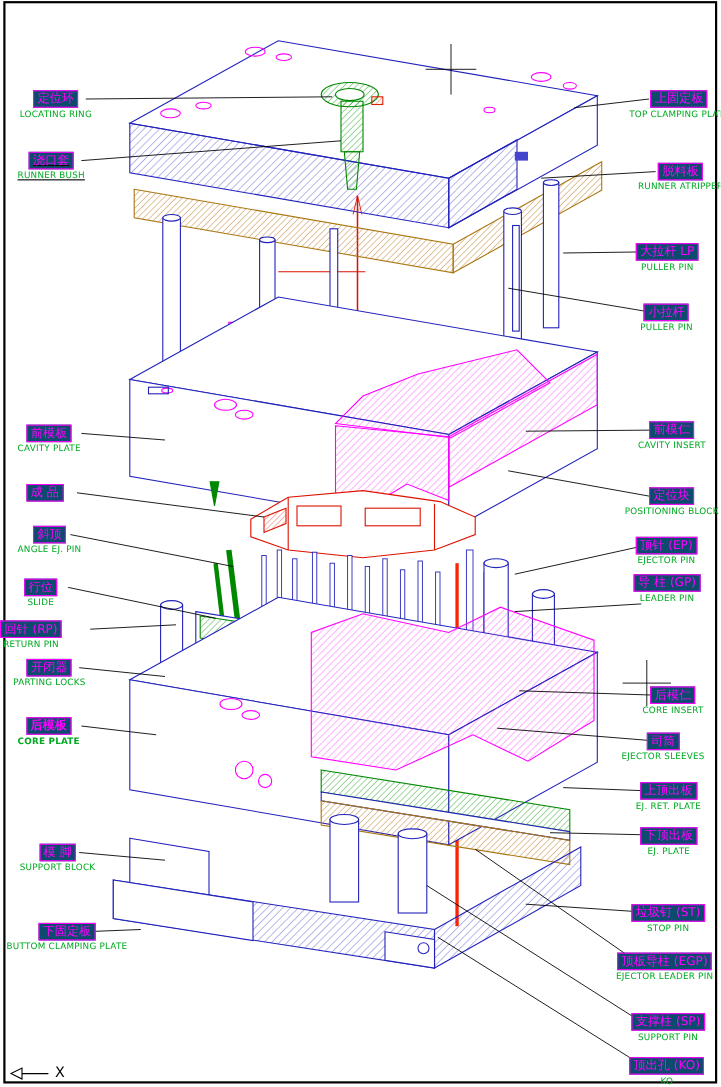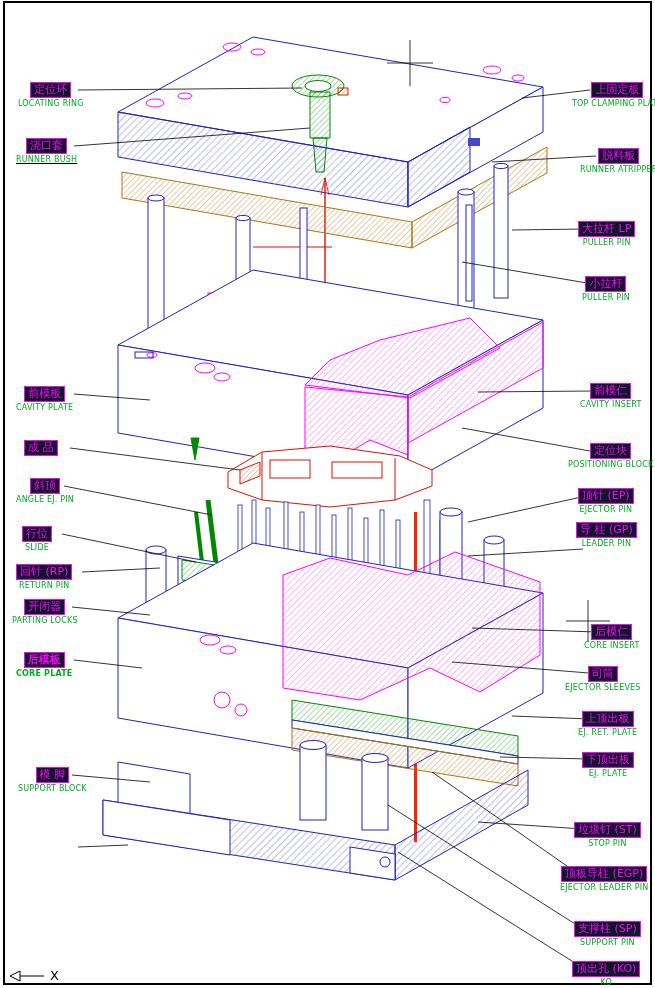--- a/index.html
+++ b/index.html
@@ -7,21 +7,21 @@
     position:relative; width:655px; height:988px; background:#ffffff;
     font-family:"DejaVu Sans", sans-serif; overflow:hidden;
   }
   .diagram-svg { position:absolute; left:0; top:0; width:655px; height:988px; }
   .label {
     position:absolute; display:flex; flex-direction:column; align-items:center;
     width:max-content; z-index:5;
   }
   .label .cn {
     display:inline-block; border:1px solid #ff00ff; color:#ff00ff;
-    font-size:11px; line-height:14px; padding:0 3px; background:#0f172a;
+    font-size:11px; line-height:14px; padding:0 3px; background:#0c4a6e;
     white-space:nowrap;
   }
   .label .en {
     color:#00aa22; font-size:8px; line-height:10px; margin-top:1px;
     white-space:nowrap; letter-spacing:0.2px;
   }
   .axis-x {
     position:absolute; left:50px; top:968px; color:#000; font-size:13px; z-index:5;
   }
 </style>
@@ -277,36 +277,40 @@
     <span class="en"></span>
   </div>
   <div class="label" style="left:16px; top:478px;">
     <span class="cn">斜顶</span>
     <span class="en">ANGLE EJ. PIN</span>
   </div>
   <div class="label" style="left:22px; top:526px;">
     <span class="cn">行位</span>
     <span class="en">SLIDE</span>
   </div>
-  <div class="label" style="left:16px; top:564px;justify-content:center;">
+  <div class="label" style="left:0; top:564px;justify-content:center;">
     <span class="cn">回针 (RP)</span>
     <span class="en">RETURN PIN</span>
   </div>
   <div class="label" style="left:12px; top:599px;">
     <span class="cn">开闭器</span>
     <span class="en">PARTING LOCKS</span>
   </div>
   <div class="label" style="left:16px; top:652px;font-weight:bold;">
     <span class="cn">后模板</span>
     <span class="en">CORE PLATE</span>
   </div>
   <div class="label" style="left:18px; top:767px;">
     <span class="cn">模 脚</span>
     <span class="en">SUPPORT BLOCK</span>
   </div>
+  <div class="label" style="left:6px; top:839px;">
+    <span class="cn">下固定板</span>
+    <span class="en">BUTTOM CLAMPING PLATE</span>
+  </div>
 
   <div class="label" style="left:572px; top:82px;">
     <span class="cn">上固定板</span>
     <span class="en">TOP CLAMPING PLATE</span>
   </div>
   <div class="label" style="left:580px; top:148px;">
     <span class="cn">脱料板</span>
     <span class="en">RUNNER ATRIPPER</span>
   </div>
   <div class="label" style="left:578px; top:221px;">

